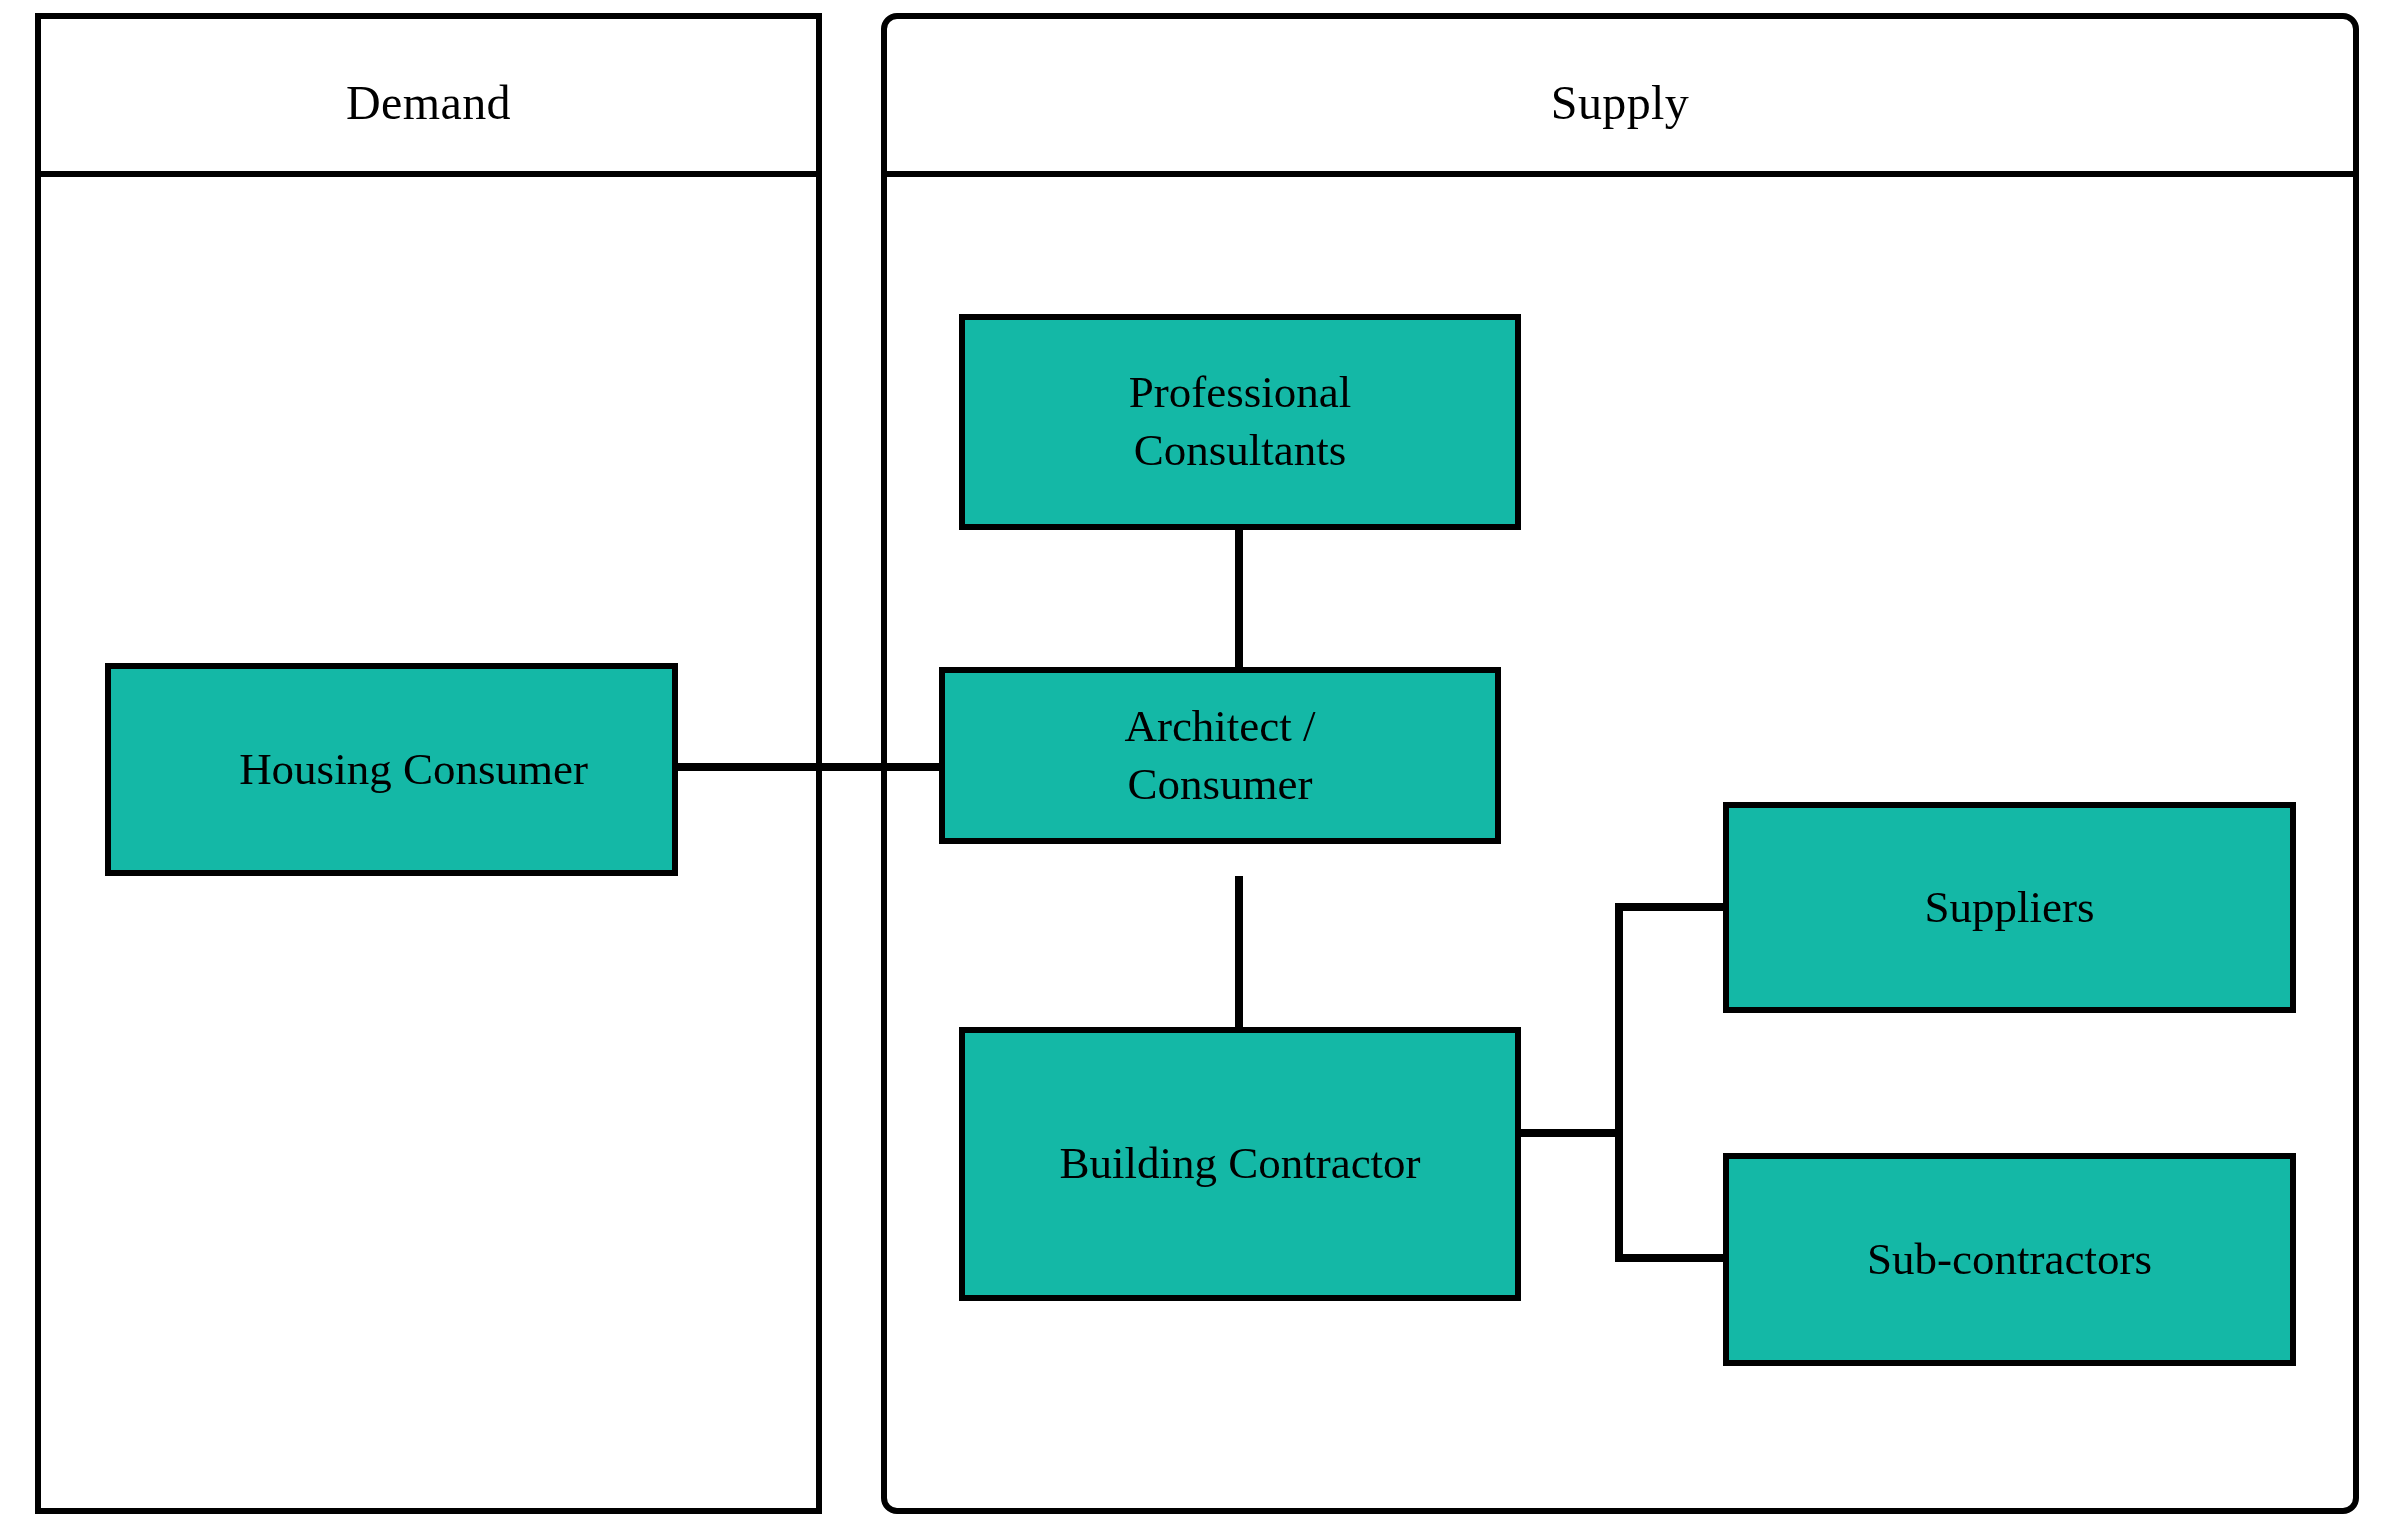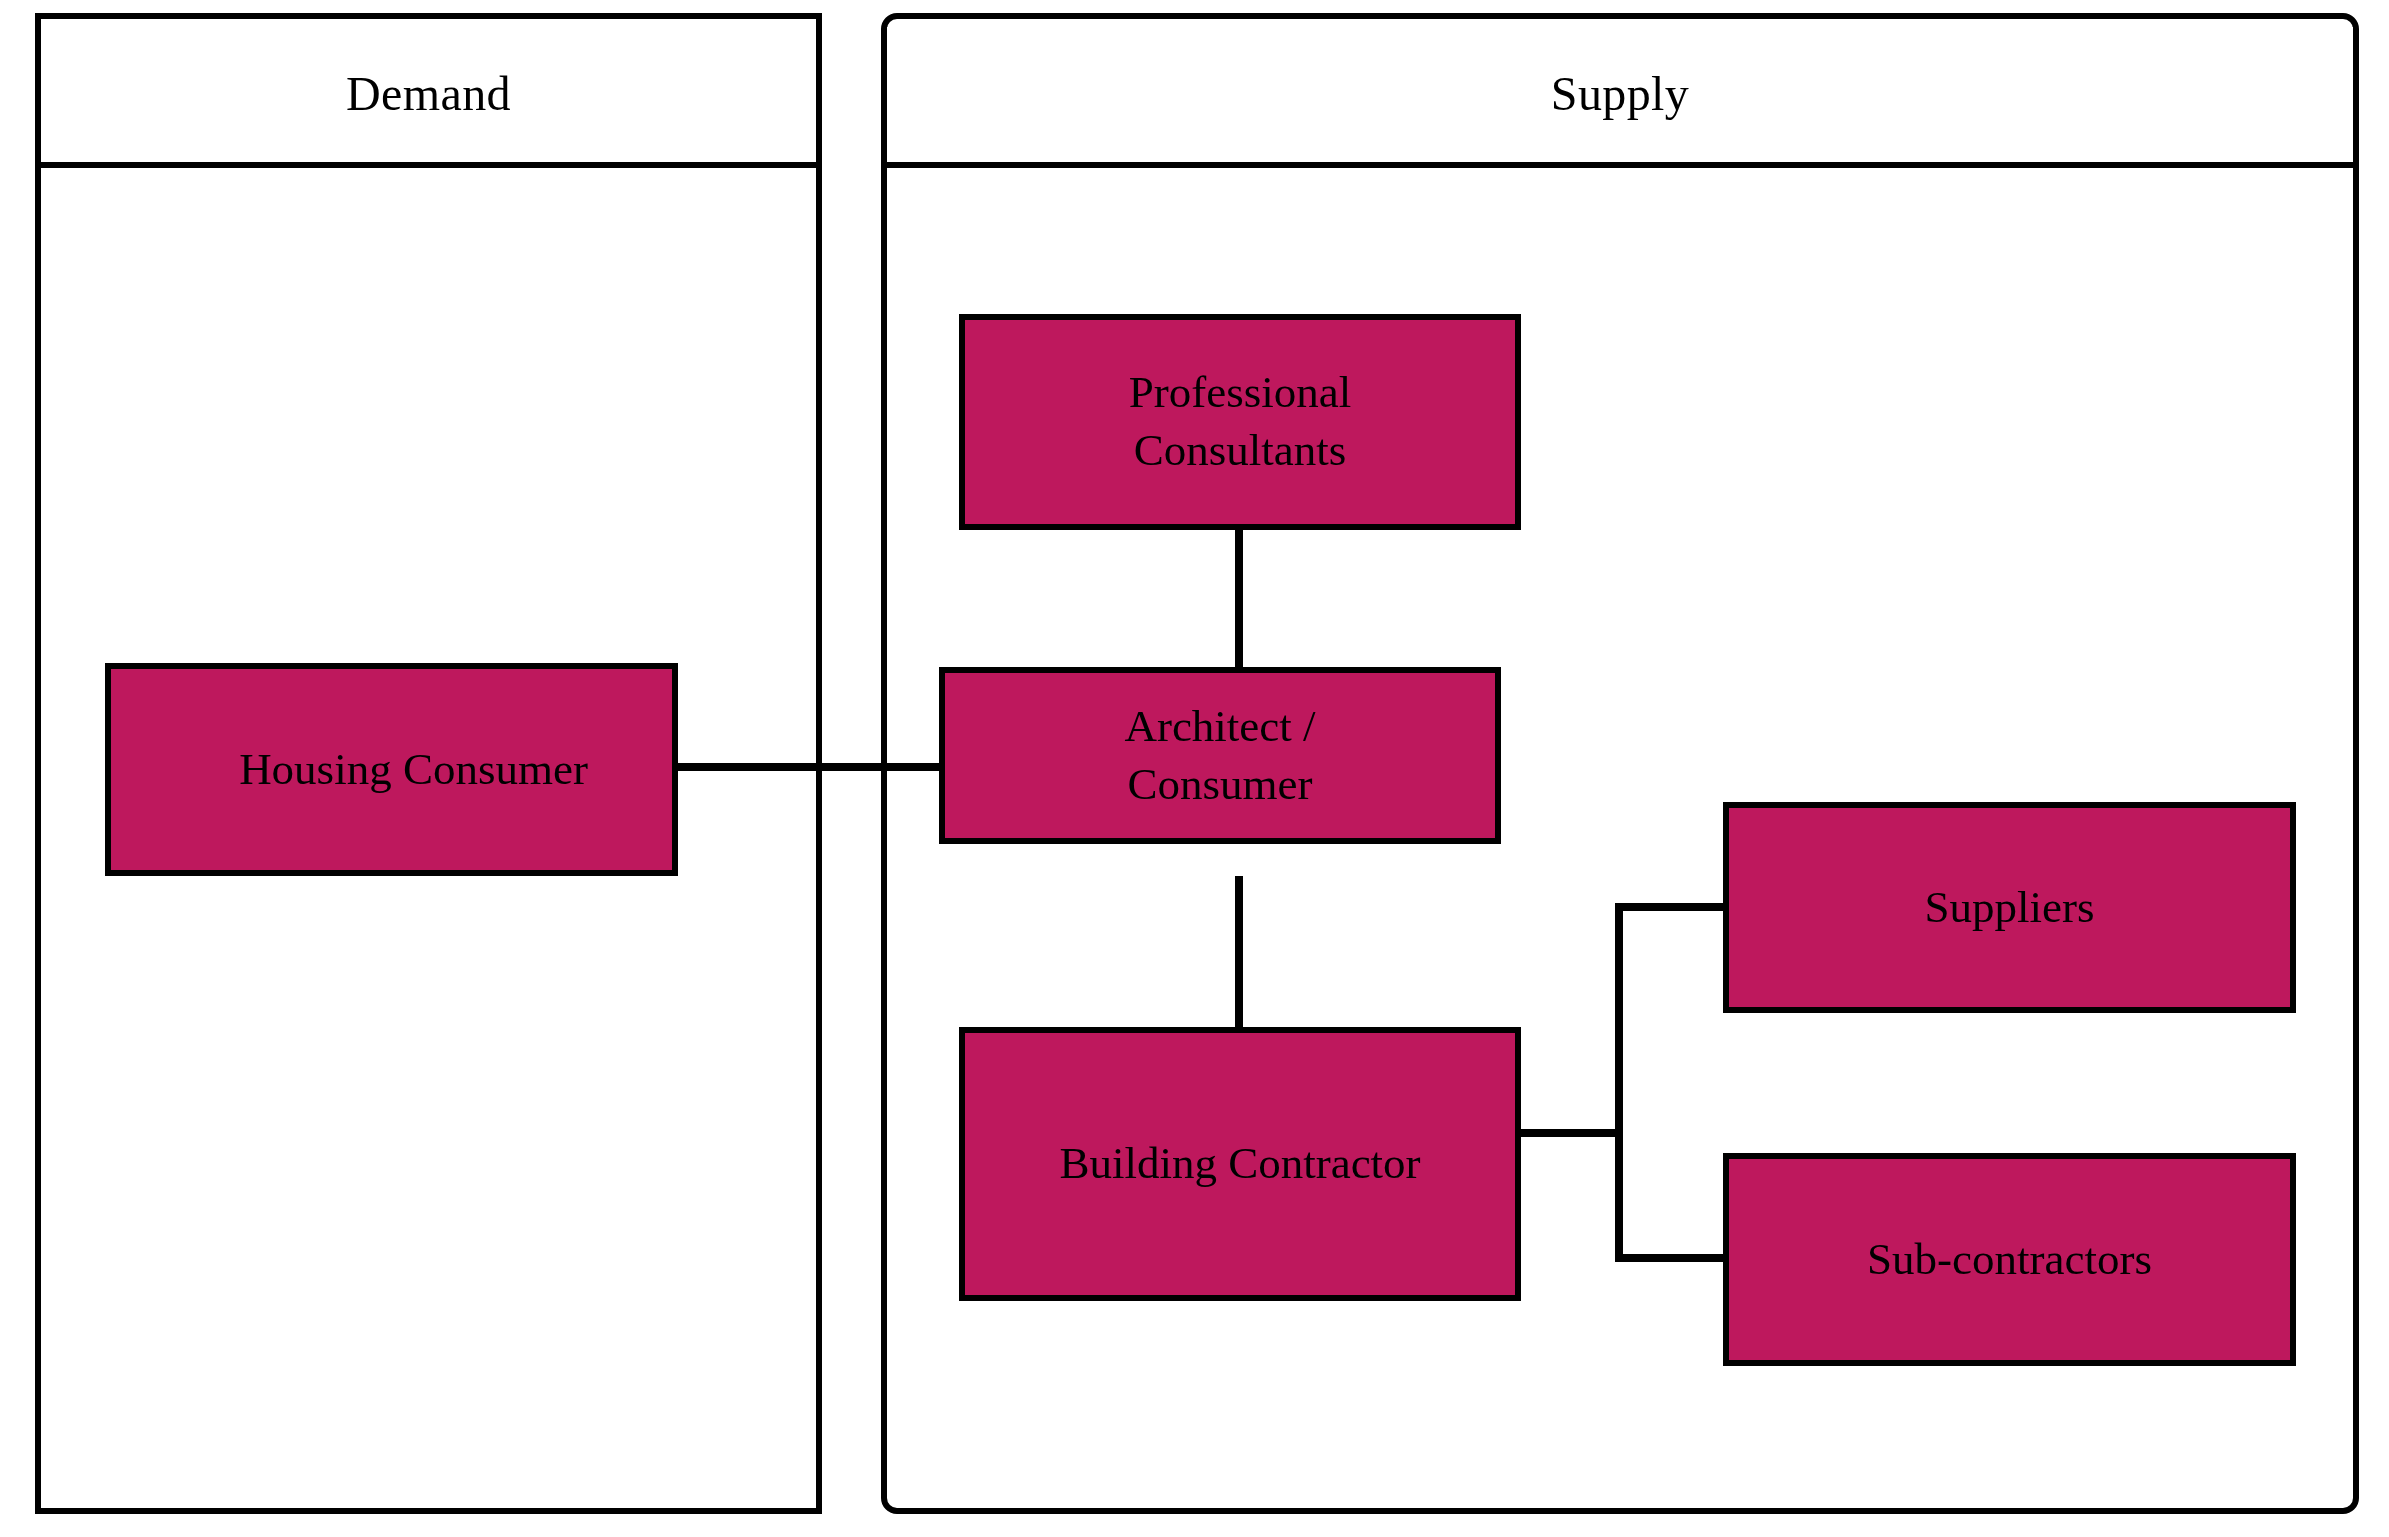--- a/index.html
+++ b/index.html
@@ -24,21 +24,21 @@
   
   .panel {
     position: absolute;
     box-sizing: border-box;
     border: 6.5px solid #000000;
     background: #ffffff;
   }
   .panel-header {
     position: absolute;
     left: 0;
-    top: 8px;
+    top: 17px;
     right: 0;
     box-sizing: border-box;
     border-bottom: 6.5px solid #000000;
     display: flex;
     align-items: center;
     justify-content: center;
     background: #ffffff;
   }
   .panel-title {
     font-size: 48px;
@@ -67,21 +67,21 @@
     position: absolute;
     background: #000000;
     z-index: 1;
   }
 
   
   .node {
     position: absolute;
     box-sizing: border-box;
     border: 6.5px solid #000000;
-    background: #be185d;
+    background: #14b8a6;
     display: flex;
     align-items: center;
     justify-content: center;
     text-align: center;
     z-index: 2;
   }
   .node-label {
     font-size: 45px;
     line-height: 1.28;
     padding: 0 10px;

